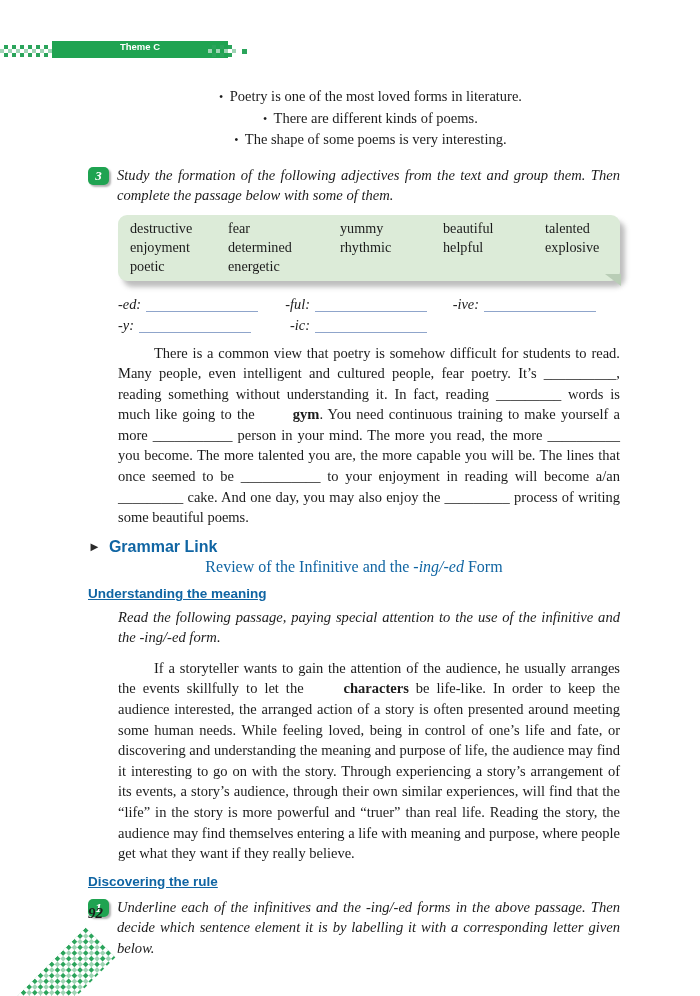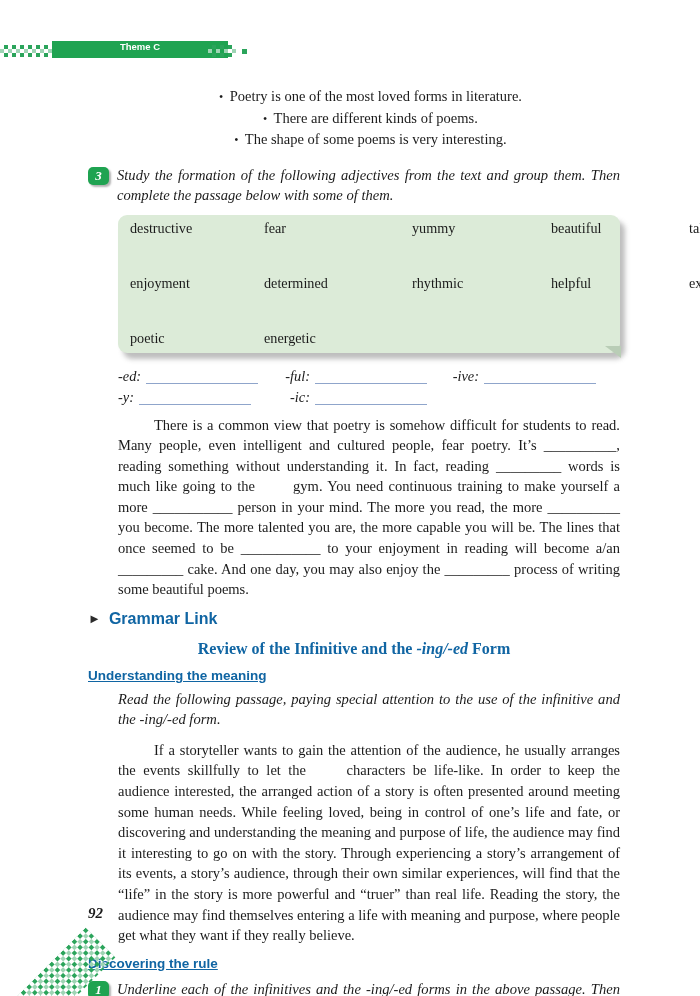--- a/index.html
+++ b/index.html
@@ -38,38 +38,38 @@
   .ex-instr{flex:1;font-style:italic;font-size:14.6px;line-height:20.5px;text-align:justify;}
   .wordbank{
     margin:9px 0 0 30px;width:478px;background:#dcebd8;border-radius:9px;
     padding:4px 12px 5px 12px;box-shadow:5px 6px 5px rgba(110,110,110,0.45);
     position:relative;
   }
   .wordbank::after{
     content:"";position:absolute;right:-1px;bottom:-5px;width:0;height:0;
     border-left:16px solid transparent;border-top:12px solid #b9cdb6;
   }
-  .wb-grid{display:grid;grid-template-columns:98px 112px 103px 102px 1fr;gap:36px;}
+  .wb-grid{display:grid;grid-template-columns:98px 112px 103px 102px 1fr;}
   .wb-cell{font-size:14.2px;line-height:19px;}
   .suffixes{margin:10px 0 0 30px;}
   .suffix-row{display:flex;height:21px;align-items:flex-end;}
   .suffix-item{width:172px;display:flex;align-items:flex-end;}
   .suffix-label{font-style:italic;font-size:14.4px;line-height:16px;}
   .blank-line{display:inline-block;width:112px;height:14px;margin-left:5px;
     border-bottom:1.4px solid #8fa5cb;}
   .passage{
     margin:10px 0 0 30px;width:502px;font-size:14.5px;line-height:20.6px;
     text-align:justify;text-indent:36px;
   }
-  .passage .b{font-weight:normal;margin-left:33px;}
+  .passage .b{font-weight:bold;margin-left:33px;}
   .grammar-link{margin-top:10px;display:flex;align-items:center;gap:8px;}
   .gl-arrow{color:#2b2b2b;font-size:13px;line-height:1;}
   .gl-label{font-family:"Liberation Sans",sans-serif;font-weight:bold;font-size:16px;color:#1065a3;}
   .section-title{
-    margin-top:12px;text-align:center;font-weight:bold;font-size:16px;color:#1065a3;
+    margin-top:2px;text-align:center;font-weight:normal;font-size:16px;color:#1065a3;
   }
   .section-title .it{font-style:italic;}
   .subhead{
     margin-top:10px;font-family:"Liberation Sans",sans-serif;font-weight:bold;font-size:13.5px;
     color:#1065a3;text-decoration:underline;
   }
   .read-instr{
     margin:6px 0 0 30px;width:502px;font-style:italic;font-size:14.6px;line-height:20.5px;
     text-align:justify;
   }

